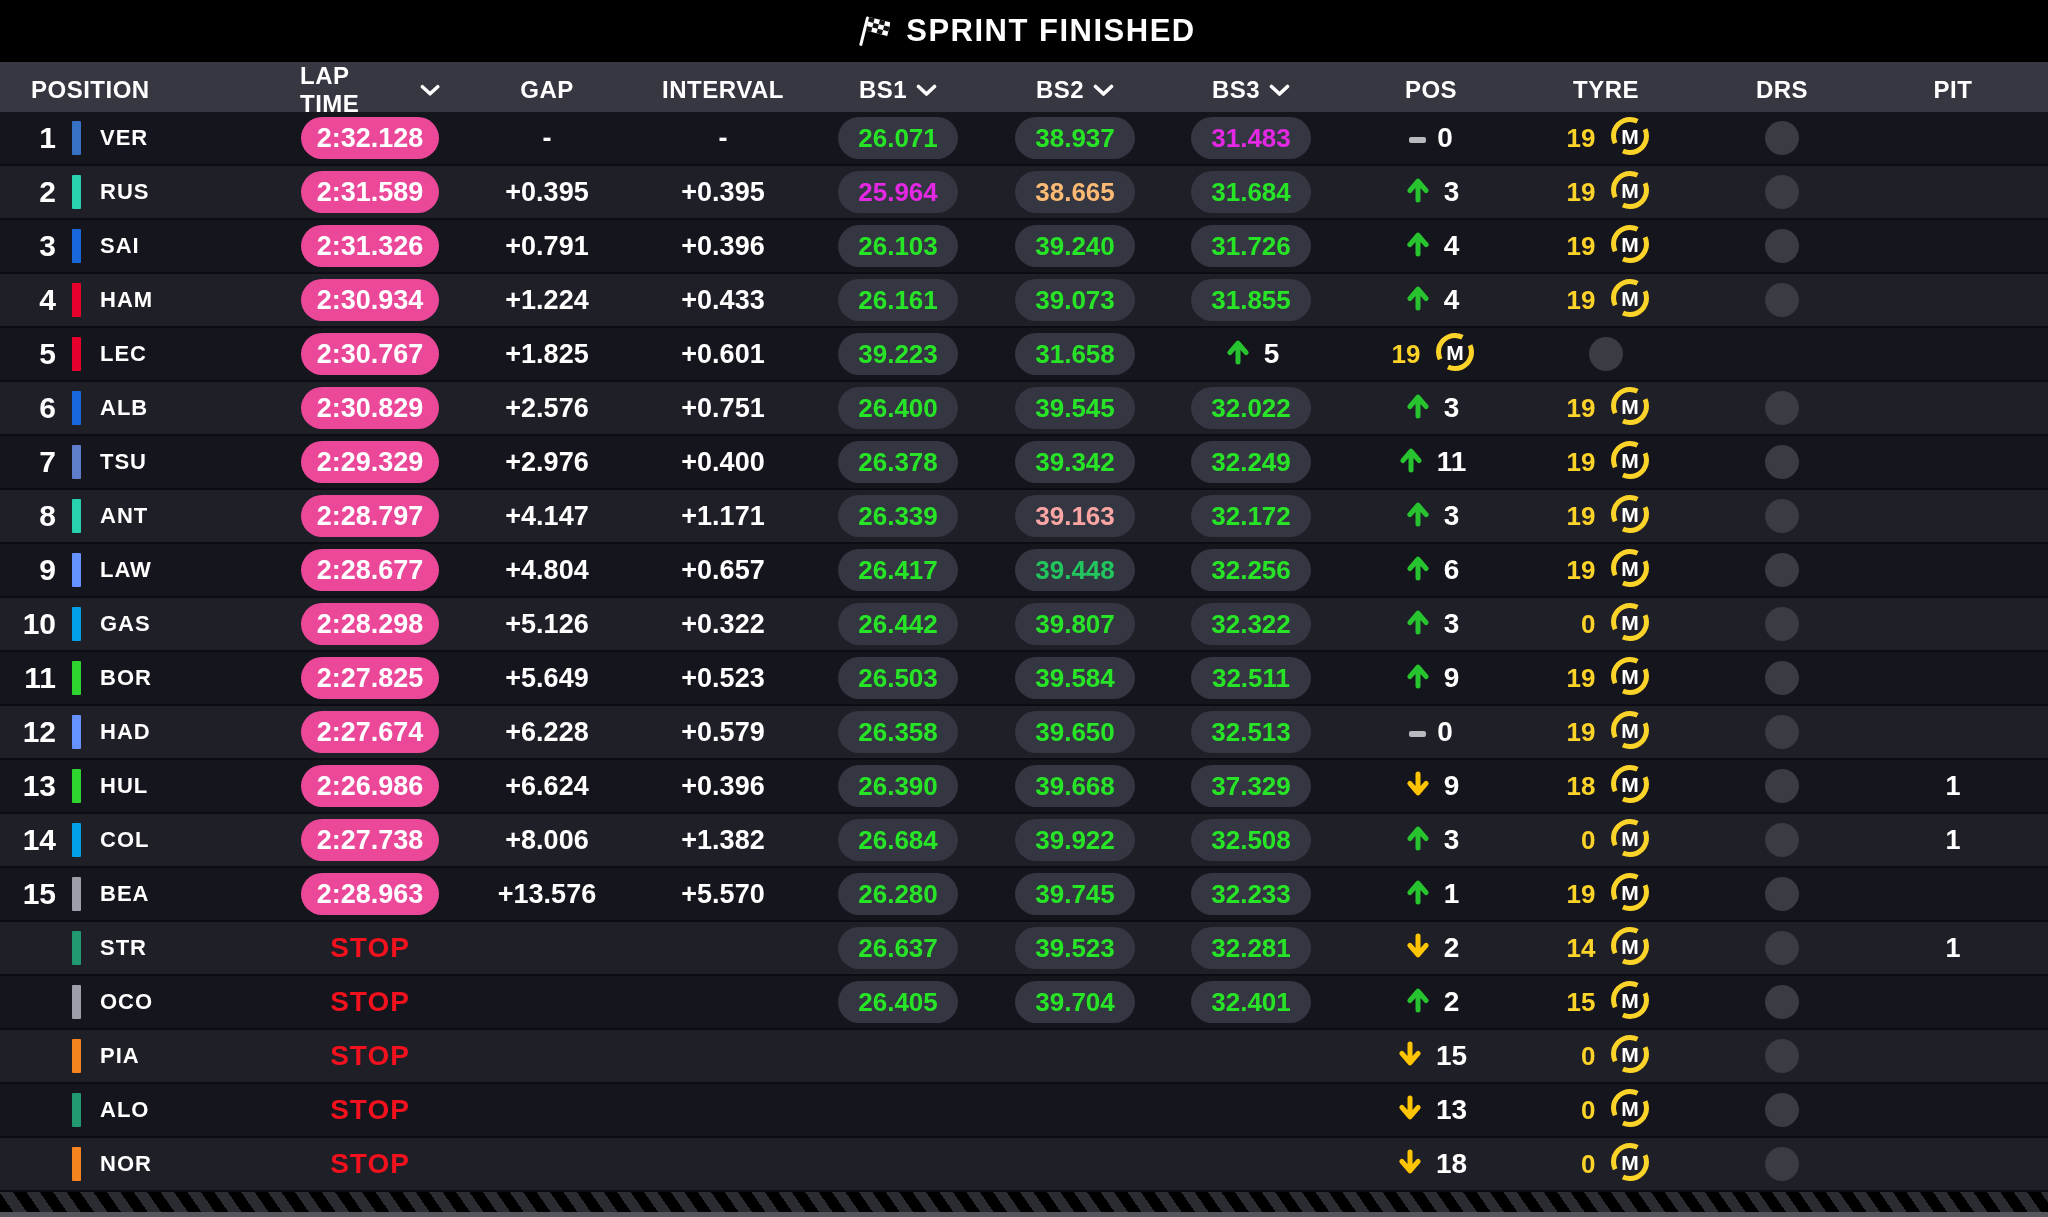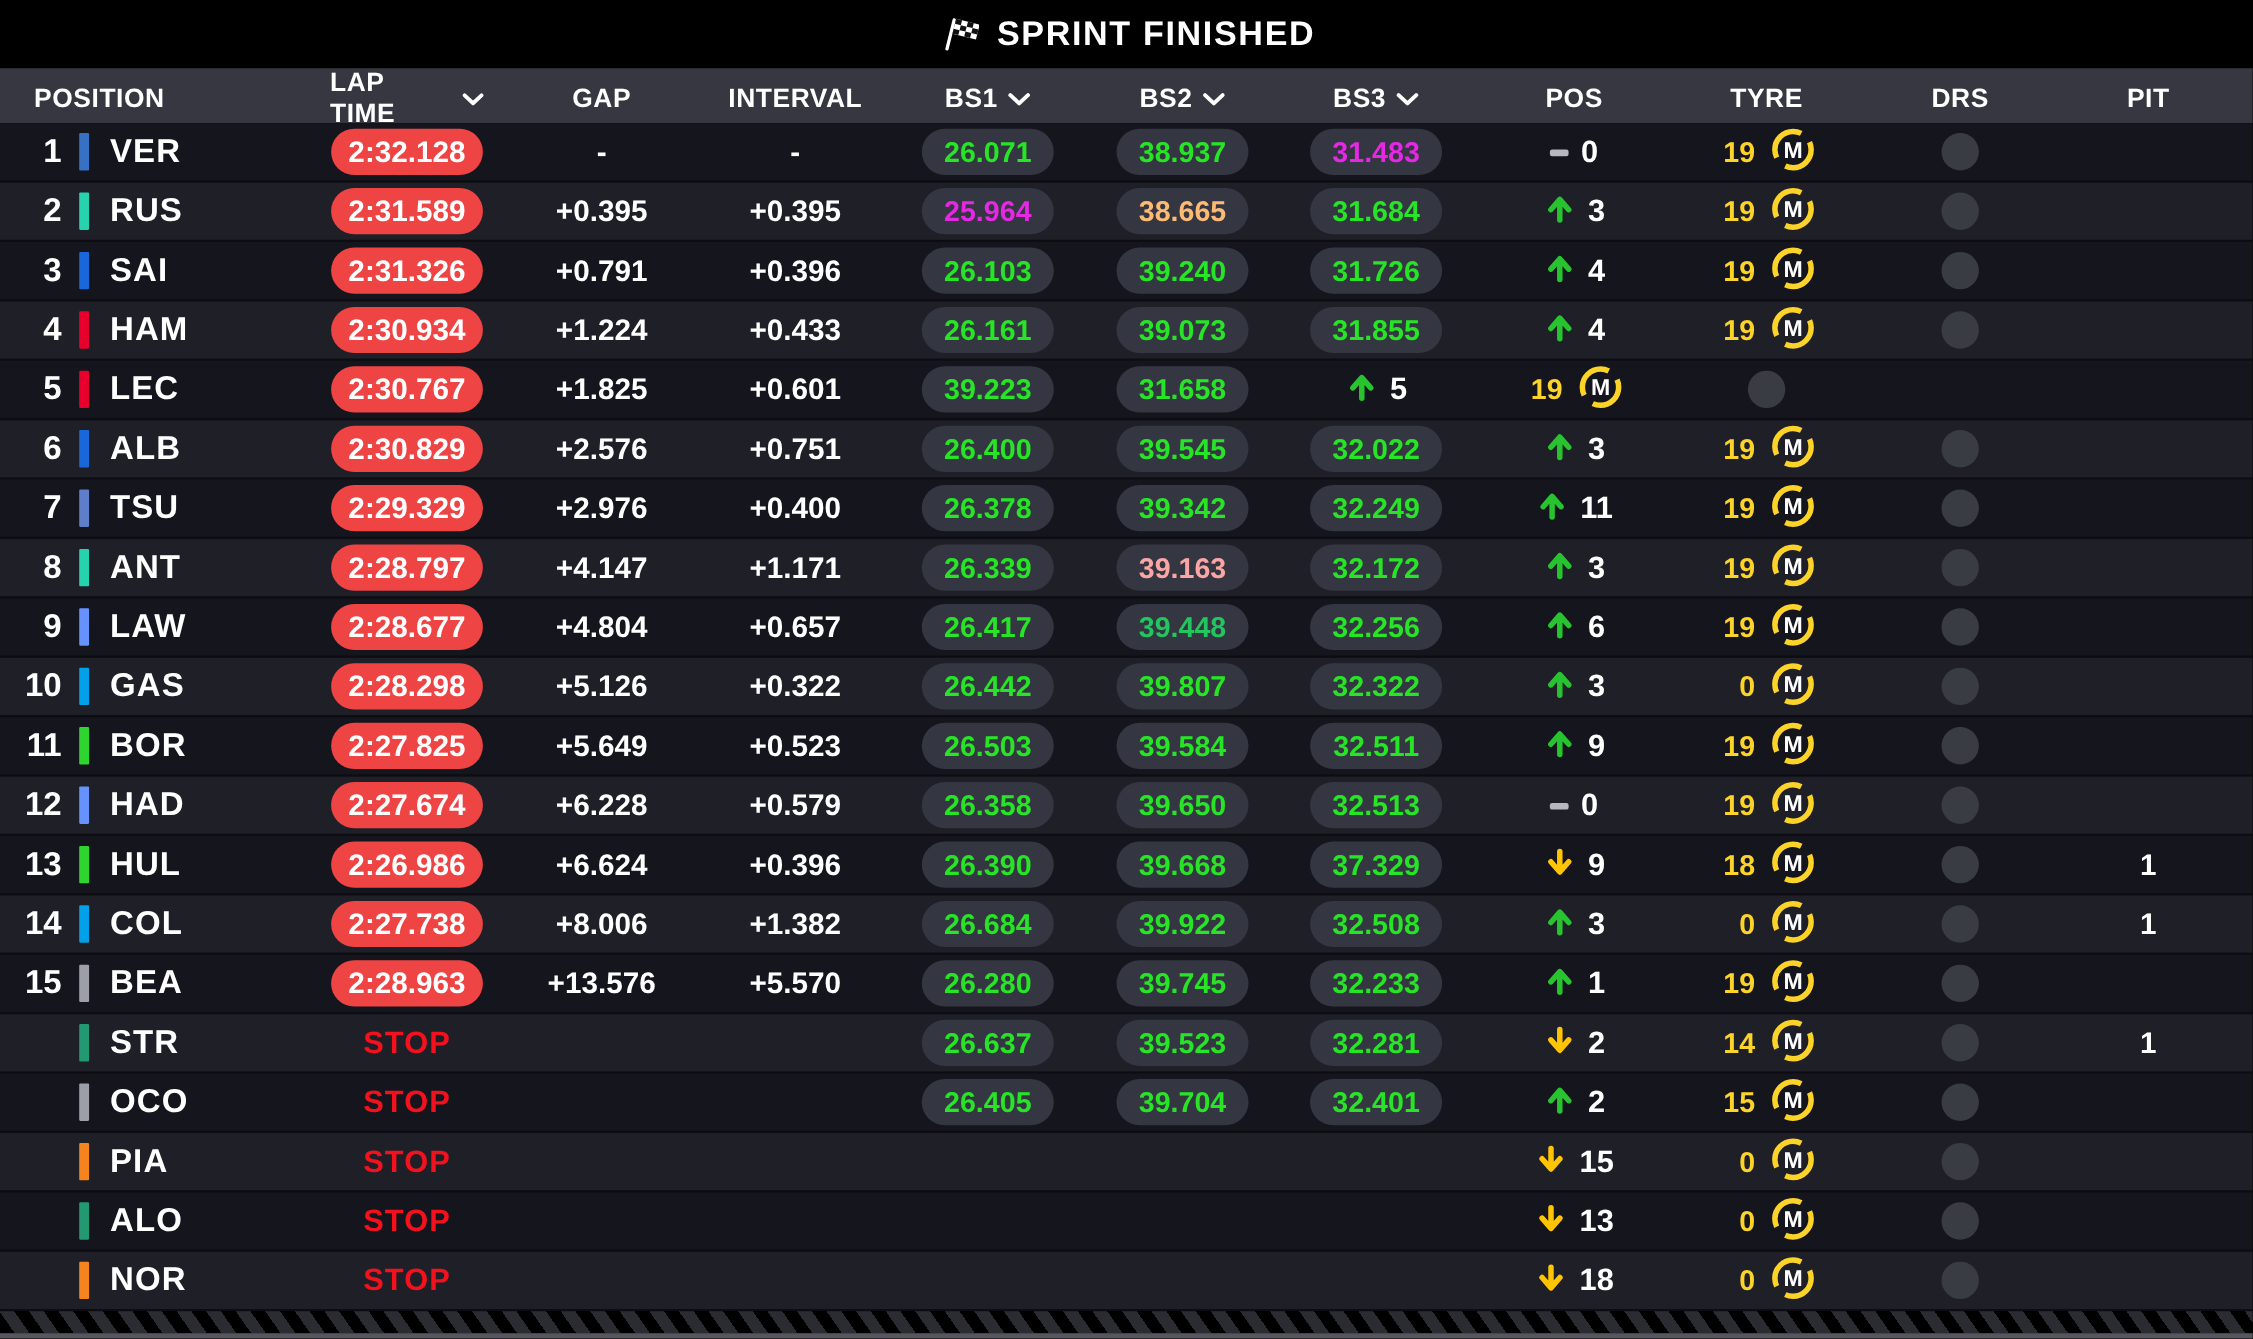--- a/index.html
+++ b/index.html
@@ -24,24 +24,24 @@
   .rows { flex:0 0 auto; }
   .row { height:54px; border-bottom:2px solid #0C0C12; }
   .row:nth-child(odd)  { background:#15151D; }
   .row:nth-child(even) { background:#1F1F28; }
 
   .cell { display:flex; align-items:center; justify-content:center; height:100%; }
 
   .c-driver { justify-content:flex-start; }
   .pos-num { display:inline-block; width:56px; text-align:right; color:#fff; font-size:30px; font-weight:bold; }
   .team-bar { display:inline-block; width:9px; height:34px; margin-left:16px; border-radius:1px; }
-  .drv { margin-left:19px; color:#fff; font-size:30px; font-weight:bold; letter-spacing:1px; }
+  .drv { margin-left:19px; color:#fff; font-size:22px; font-weight:bold; letter-spacing:1px; }
 
   .pill { display:inline-flex; align-items:center; justify-content:center; height:42px; border-radius:21px; font-weight:bold; }
-  .pill-lap { min-width:130px; padding:0 16px; background:#ef4444; color:#fff; font-size:27px; }
+  .pill-lap { min-width:130px; padding:0 16px; background:#ec4899; color:#fff; font-size:27px; }
   .pill-sec { min-width:120px; padding:0 14px; background:#343741; font-size:26px; }
   .lap-stop { background:none; color:#F2111C; letter-spacing:1px; font-size:28px; min-width:0; }
 
   .gap-txt { color:#fff; font-size:27px; font-weight:bold; }
 
   .c-pos { gap:11px; }
   .chg-num { color:#fff; font-size:28px; font-weight:bold; }
   .dash { display:inline-block; width:17px; height:6px; border-radius:2px; background:#B7B9BE; }
 
   .c-tyre { gap:13px; }

